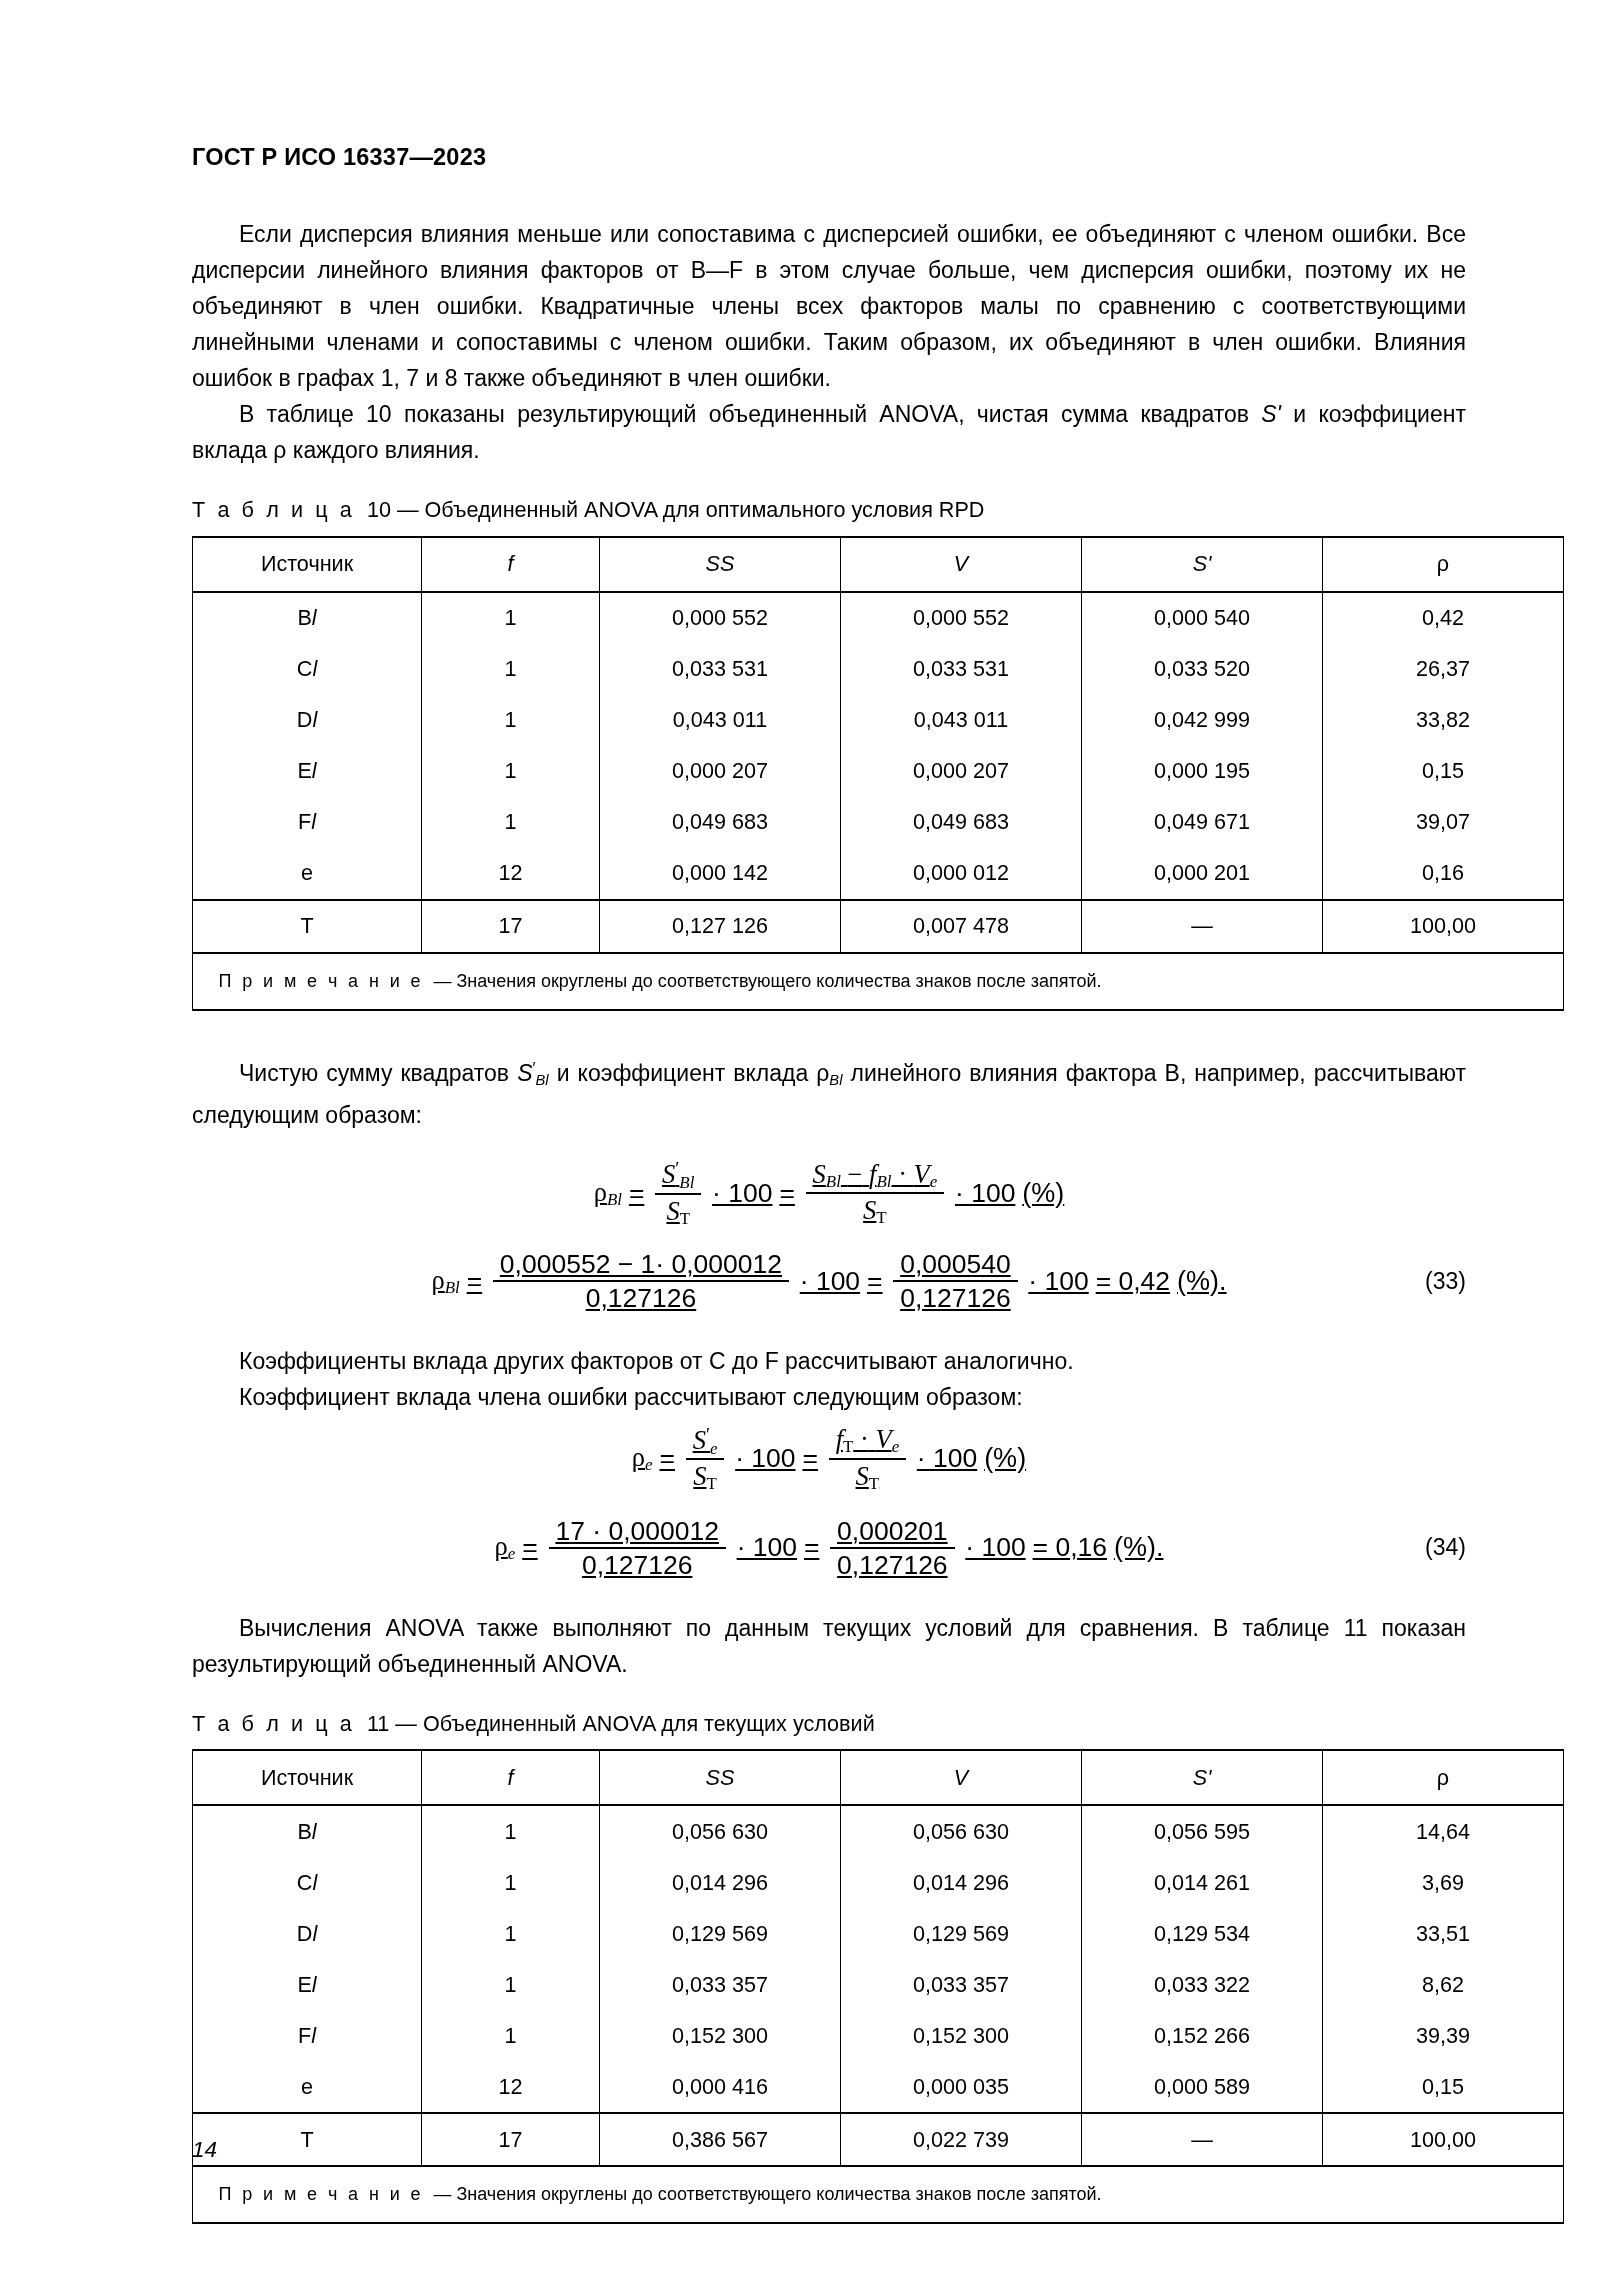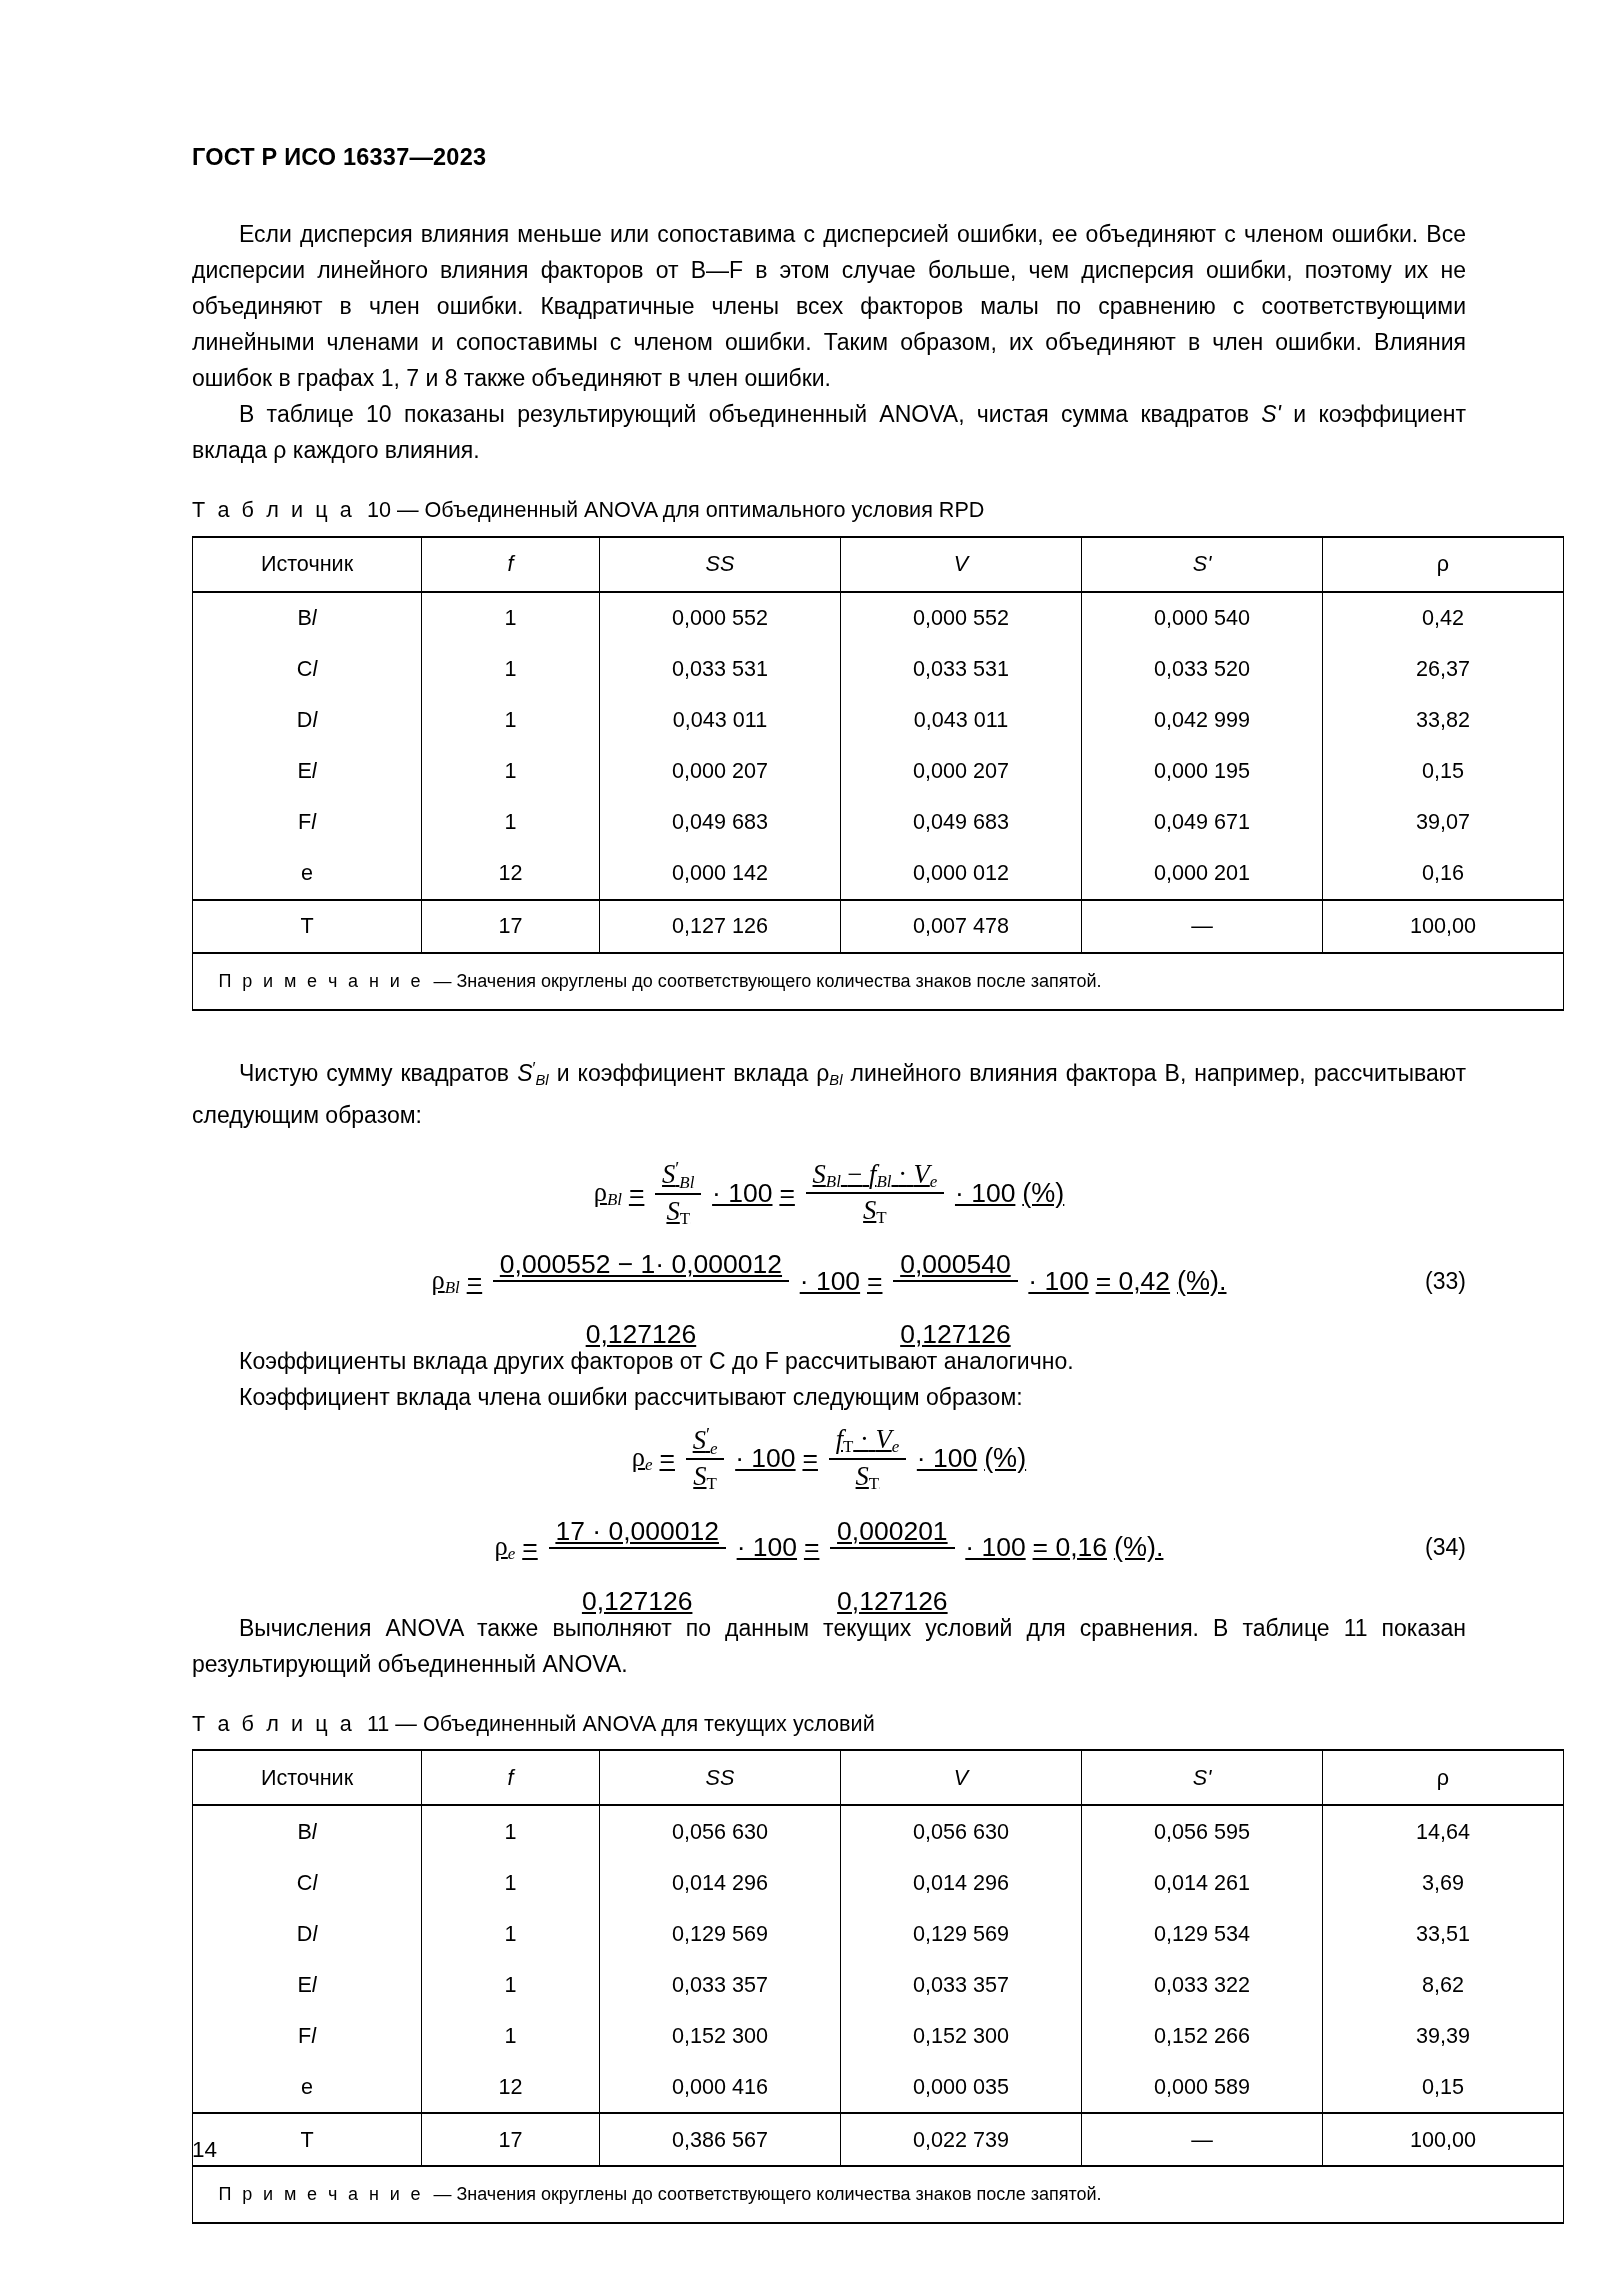--- a/index.html
+++ b/index.html
@@ -139,29 +139,30 @@
     margin: 0 3.9px;
   }
   .frac .num, .frac .den {
     padding: 1px 6.9px;
     white-space: nowrap;
     line-height: 1.14;
   }
   .frac .num { border-bottom: 2px solid #000; }
   sub.s { font-size: 0.64em; vertical-align: -0.25em; }
   sup.s { font-size: 0.7em; vertical-align: 0.45em; }
-  .sans { font-family: "Liberation Sans", sans-serif; margin-top: 36px; }
+  .sans { font-family: "Liberation Sans", sans-serif; }
   .nowrap { white-space: nowrap; }
   .paren { font-size: 1.02em; }
 
   .page-number {
     position: absolute;
     left: 192px;
     top: 2137px;
     font-size: 22.5px;
+    font-style: italic;
   }
 </style>
 </head>
 <body>
 
 <div class="page">
   <div class="content">
 
     <div class="doc-header">ГОСТ Р ИСО 16337—2023</div>
 

